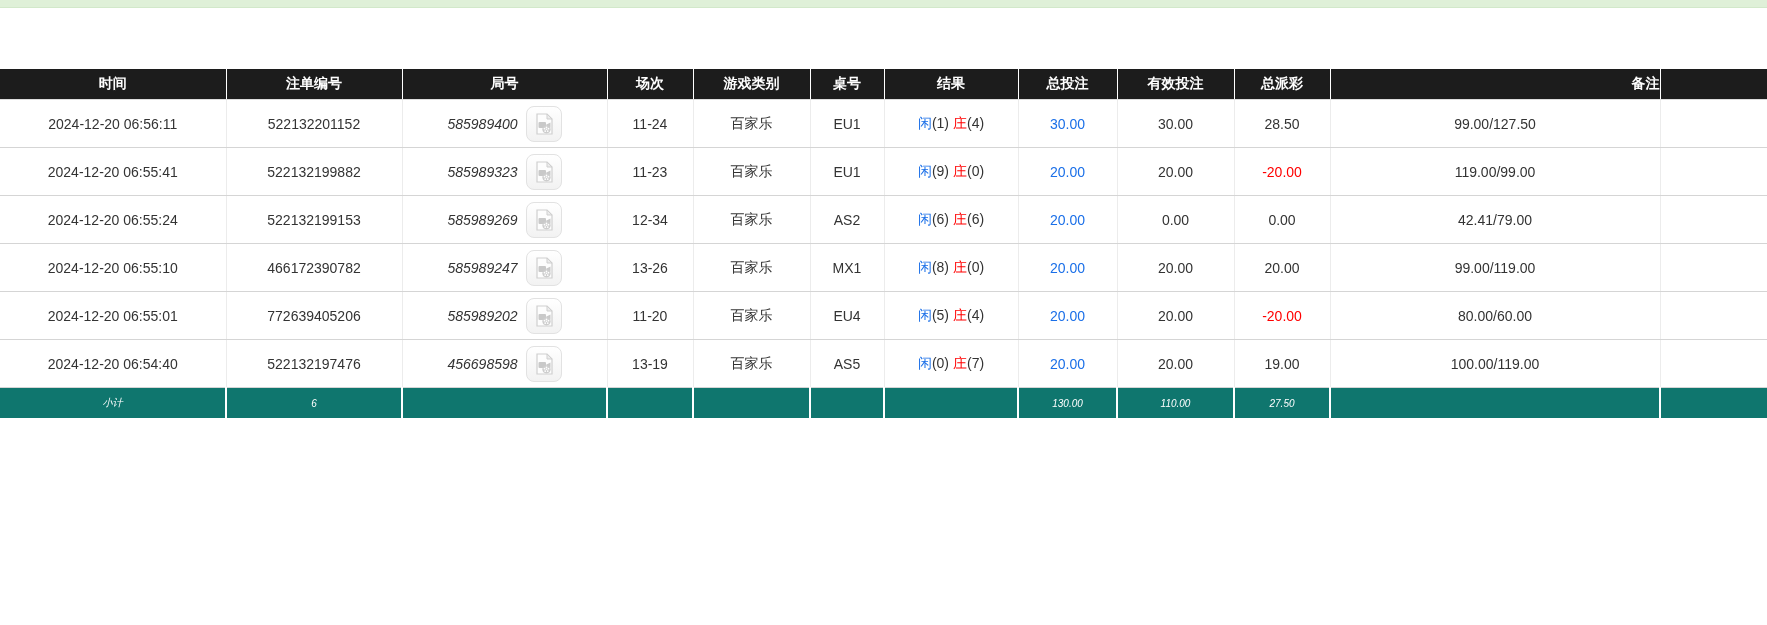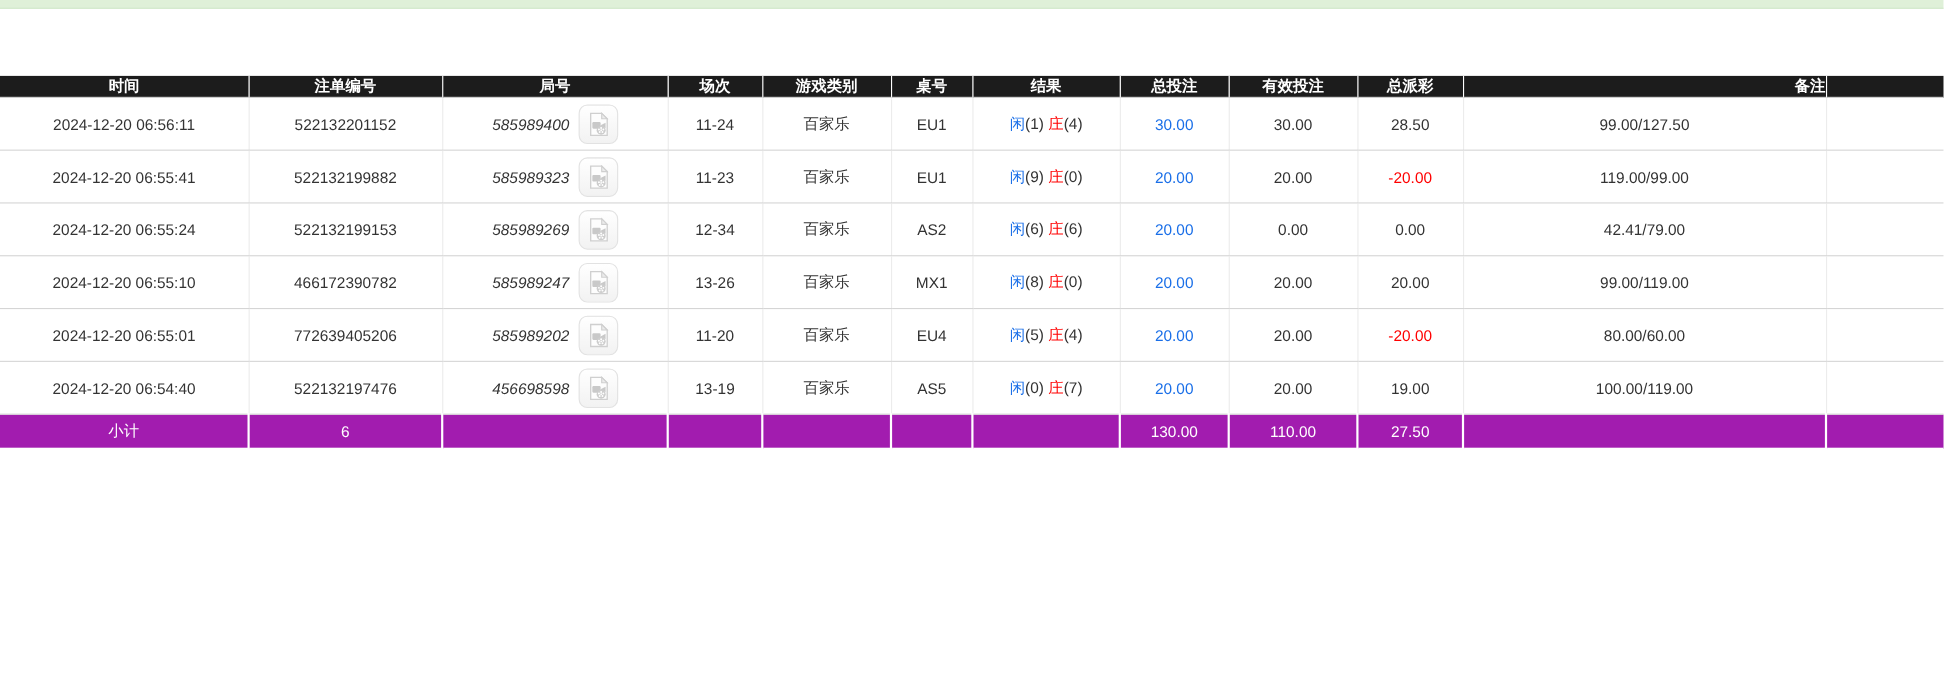--- a/index.html
+++ b/index.html
@@ -14,21 +14,21 @@
     font-size:14px; color:#333333;
   }
   
   col.c-time{width:226px} col.c-bet{width:176px} col.c-round{width:205px}
   col.c-session{width:86px} col.c-game{width:117px} col.c-table{width:74px}
   col.c-result{width:134px} col.c-total{width:99px} col.c-valid{width:117px}
   col.c-payout{width:96px} col.c-remark{width:330px} col.c-filler{width:107px}
 
   thead th {
     background:#1c1c1c; color:#ffffff; font-weight:bold; font-size:14px;
-    height:19px; text-align:center; border-right:1px solid #ffffff;
+    height:30px; text-align:center; border-right:1px solid #ffffff;
     border-bottom:1px solid #dcdcdc; padding:0;
   }
   thead th:last-child { border-right:none; }
 
   tbody td.cell {
     background:#ffffff; height:47px; text-align:center; padding:0;
     border-right:1px solid #ececec; border-bottom:1px solid #d5d5d5;
   }
   tbody td.cell:last-child { border-right:none; }
   td.remark { text-align:right; padding-right:123px; }
@@ -43,23 +43,24 @@
 
   .round-group { display:inline-flex; align-items:center; justify-content:flex-end;font-style:italic; }
   .video-btn {
     width:36px; height:36px; margin-left:8px; padding:0;
     border:1px solid #e2e2e2; border-radius:8px;
     background:linear-gradient(#ffffff,#f2f2f2);
     display:inline-flex; align-items:center; justify-content:center; cursor:pointer;
   }
 
   tr.summary td {
-    background:#a21caf; color:#ffffff; height:30px; text-align:center; padding:0;
+    background:#0f766e; color:#ffffff; height:30px; text-align:center; padding:0;
     border-right:2px solid #ffffff; border-bottom:2px solid #ffffff;
-    font-size:14px;
+    font-size:10px;
+    font-style:italic;
   }
   tr.summary td:last-child { border-right:none; }
   tr.summary td.remark { padding-right:123px; }
 </style>
 </head>
 <body>
 
 <div class="notice-bar"></div>
 
 <div class="table-wrap">

